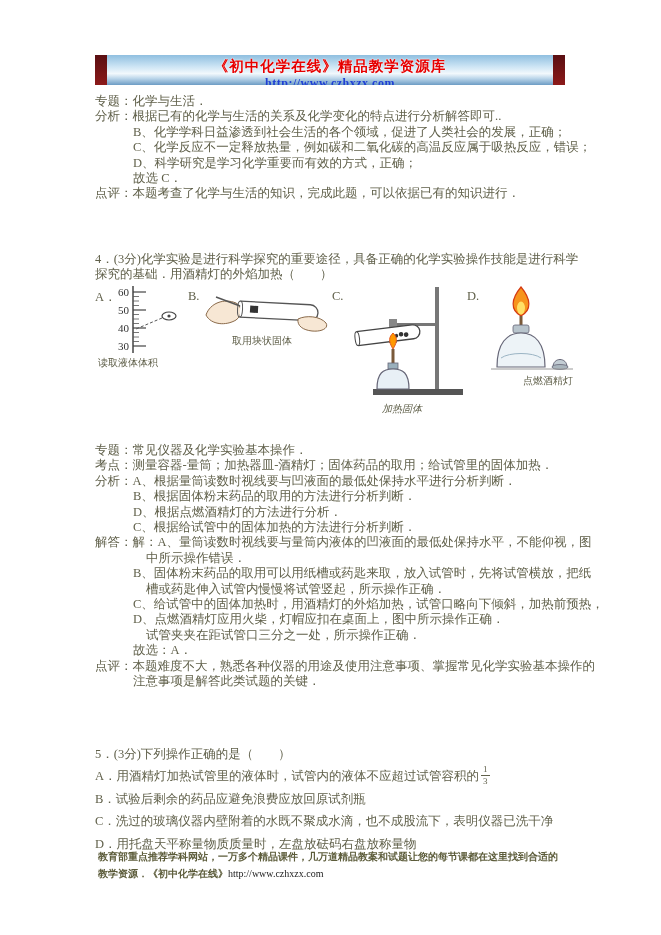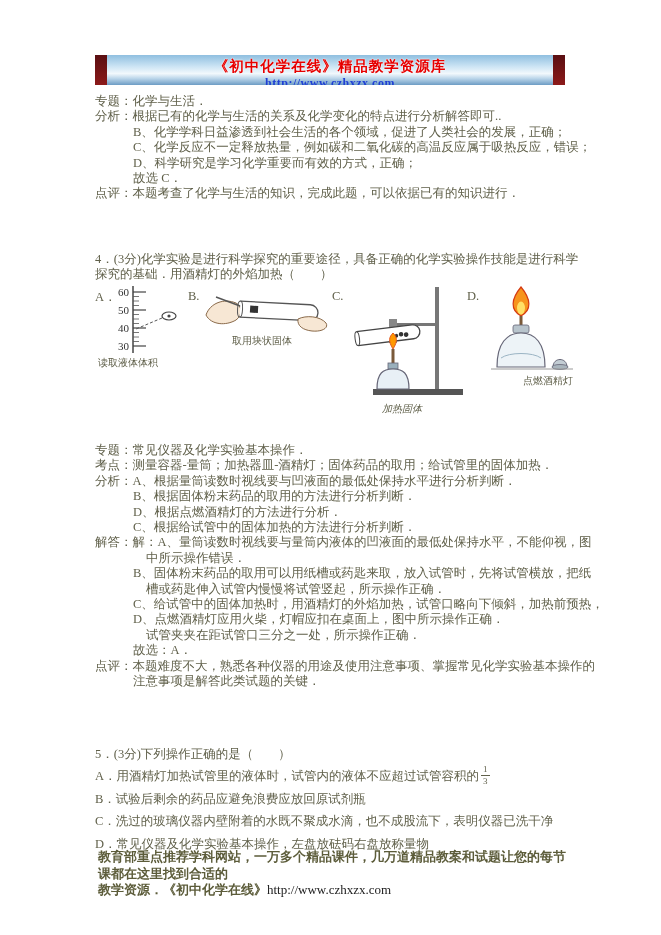--- a/index.html
+++ b/index.html
@@ -46,21 +46,21 @@
   .cap-b { left:112px; top:50px; width:110px; text-align:center; }
   .cap-c { left:262px; top:118px; width:90px; text-align:center;font-style:italic; }
   .cap-d { left:388px; top:90px; width:90px; text-align:right; }
   
   .frac { display:inline-block; vertical-align:-0.45em; text-align:center;
     font-size:9px; line-height:1; margin-left:2px; }
   .frac .num { display:block; border-bottom:1px solid currentColor; padding:0 2px 1px; }
   .frac .den { display:block; padding-top:1px; }
   
   .footer { position:absolute; left:98px; top:849px; width:468px;
-    font-weight:bold; font-size:13px; line-height:16.5px; color:#5c5c3a; }
+    font-weight:bold; font-size:10px; line-height:16.5px; color:#5c5c3a; }
   .footer .url { font-weight:normal; color:#222222; cursor:pointer; }
 </style>
 </head>
 <body>
 
 <div class="page">
 
   <div class="banner">
     <div class="edge left"></div>
     <div class="edge right"></div>
@@ -188,21 +188,21 @@
     <div class="line ind1">注意事项是解答此类试题的关键．</div>
   </div>
 
   <div class="blk" style="top:743px;">
     <div class="q5line">5．(3分)下列操作正确的是（　　）</div>
     <div class="q5line">
       <span>A．用酒精灯加热试管里的液体时，试管内的液体不应超过试管容积的</span><span class="frac"><span class="num">1</span><span class="den">3</span></span>
     </div>
     <div class="q5line">B．试验后剩余的药品应避免浪费应放回原试剂瓶</div>
     <div class="q5line">C．洗过的玻璃仪器内壁附着的水既不聚成水滴，也不成股流下，表明仪器已洗干净</div>
-    <div class="q5line">D．常见仪器及化学实验基本操作，左盘放砝码右盘放称量物</div>
+    <div class="q5line">D．用托盘天平称量物质质量时，左盘放砝码右盘放称量物</div>
   </div>
 
   <div class="footer">
     <span>教育部重点推荐学科网站，一万多个精品课件，几万道精品教案和试题让您的每节课都在这里找到合适的</span><br>
     <span>教学资源．《初中化学在线》</span><span class="url">http://www.czhxzx.com</span>
   </div>
 
 </div>
 
 </body></html>

